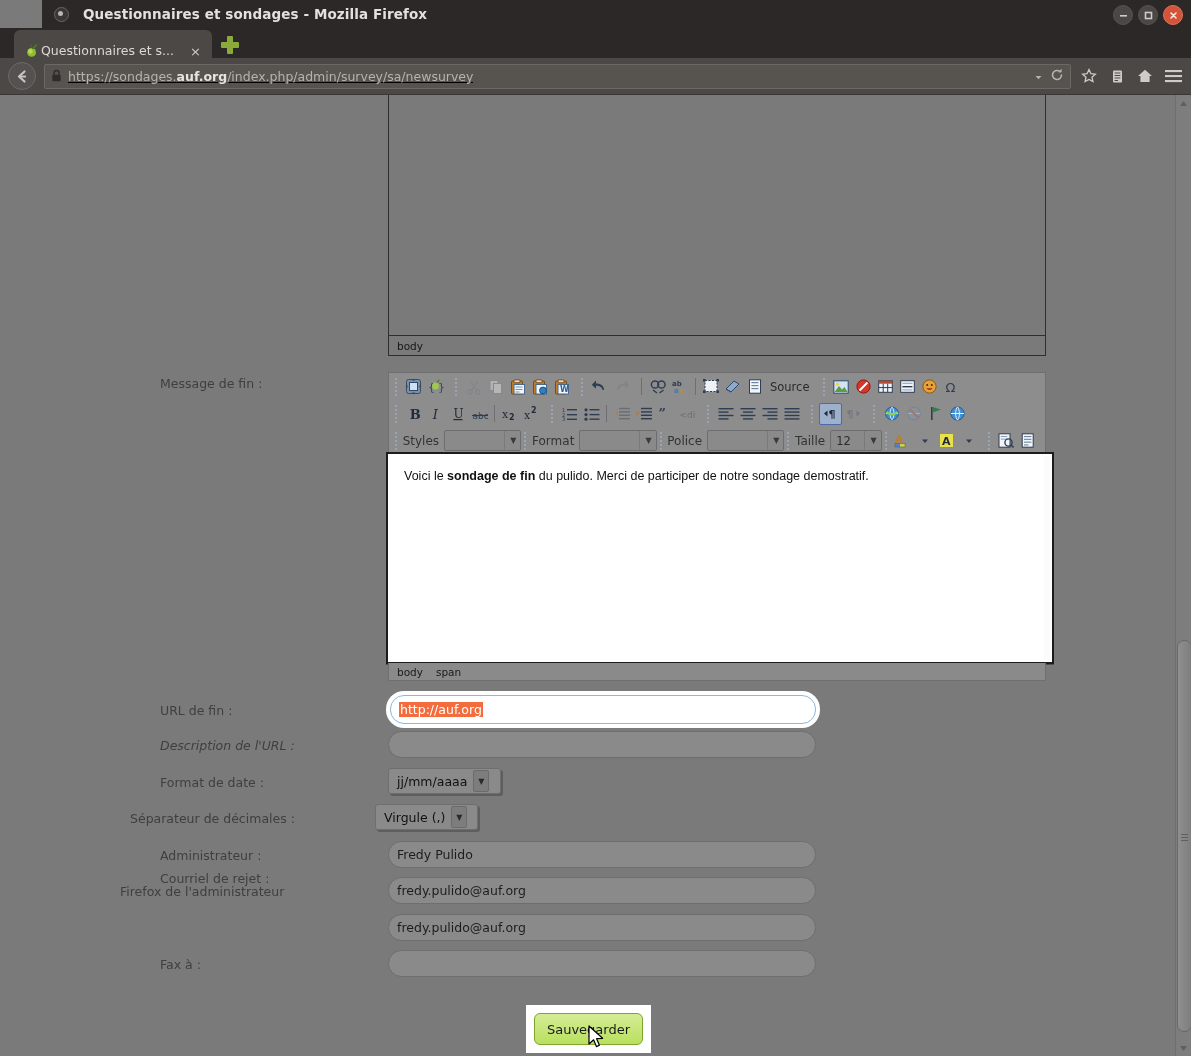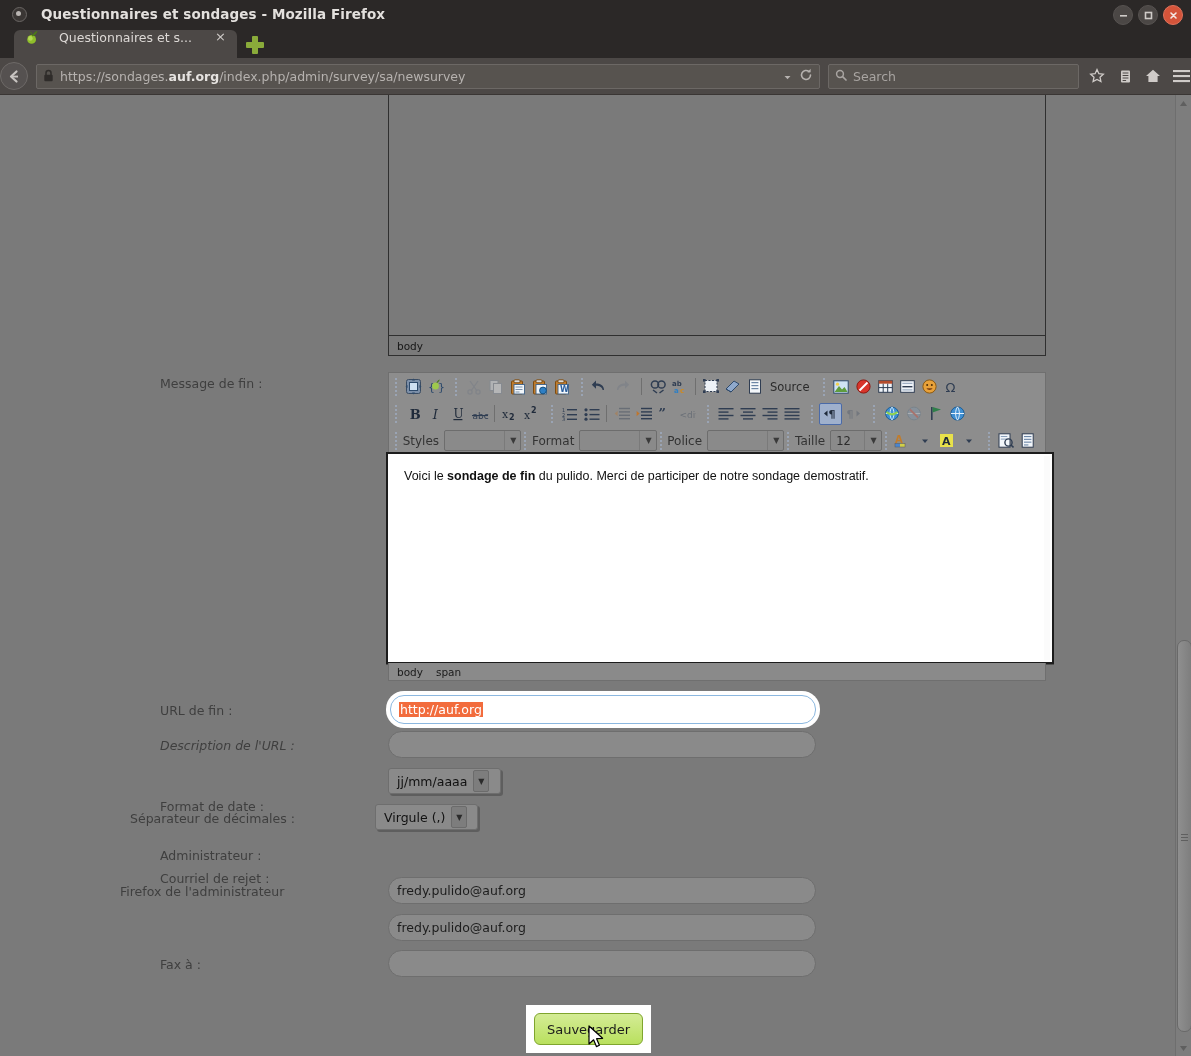--- a/index.html
+++ b/index.html
@@ -6,21 +6,21 @@
   body{
     width:1191px;height:1056px;overflow:hidden;
     font-family:"DejaVu Sans","Liberation Sans",sans-serif;
     background:#7a7a7a;
     -webkit-font-smoothing:antialiased;
   }
   
   .window{width:1191px;height:1056px;position:relative;}
   .titlebar{
     height:28px;background:#2b2827;position:relative;
-    display:flex;align-items:center;
+    display:flex;align-items:center;margin-left:42px;
   }
   .tb-dot{
     width:13px;height:13px;border-radius:50%;
     border:1px solid #6a6664;background:#3a3634;margin-left:12px;
     position:relative;
   }
   .tb-dot::after{
     content:"";position:absolute;left:3px;top:3px;width:5px;height:5px;
     border-radius:50%;background:#b9b5b2;
   }
@@ -33,36 +33,36 @@
     width:18px;height:18px;border-radius:50%;background:#4b4745;
     display:flex;align-items:center;justify-content:center;
     border:1px solid #565250;
   }
   .tb-btn.close{background:#d4543a;border-color:#e0735c;}
   .tb-btn svg{display:block;}
   
   .tabstrip{height:30px;background:#2b2827;position:relative;display:flex;align-items:flex-end;padding-left:14px;}
   .tab{
     height:28px;background:#4c4846;border-radius:6px 6px 0 0;
-    display:flex;align-items:flex-start;padding:0 8px 0 10px;gap:20px;
+    display:flex;align-items:flex-end;padding:0 8px 0 10px;gap:2px;
     min-width:180px;
   }
   .tab-fav{width:15px;height:15px;position:relative;flex:none;}
   .tab-label{color:#ddd9d6;font-size:12.5px;white-space:nowrap;overflow:hidden;}
   .tab-close{color:#cfcbc8;font-size:13px;margin-left:auto;padding:0 3px;line-height:1;}
   .newtab{margin-left:9px;margin-bottom:4px;width:18px;height:18px;position:relative;}
   .newtab::before,.newtab::after{
     content:"";position:absolute;background:#8aab3a;border-radius:1px;
   }
   .newtab::before{left:6px;top:0;width:6px;height:18px;}
   .newtab::after{left:0;top:6px;width:18px;height:6px;}
   
   .navbar{
     height:36px;background:#4c4846;display:flex;align-items:center;
-    padding:0 0;gap:8px;border-bottom:1px solid #3a3634;
+    padding:0 8px;gap:8px;border-bottom:1px solid #3a3634;text-decoration:underline;
   }
   .navback{
     width:26px;height:26px;border-radius:50%;border:1px solid #6d6967;
     background:#555150;display:flex;align-items:center;justify-content:center;flex:none;
   }
   .urlbar{
     flex:1;height:23px;background:#57534f;border:1px solid #6c6865;border-radius:2px;
     display:flex;align-items:center;padding:0 6px;gap:6px;min-width:0;
   }
   .urltext{font-size:12.5px;color:#b6b2af;white-space:nowrap;overflow:hidden;}
@@ -269,29 +269,20 @@
         </span>
         <span>
           <svg width="14" height="14" viewBox="0 0 14 14">
             <path d="M11.5 7 a4.5 4.5 0 1 1 -1.5 -3.4" stroke="#b6b2af" stroke-width="1.6" fill="none" stroke-linecap="round"></path>
             <path d="M11.6 0.8 L11.6 4.2 L8.3 4.2 Z" fill="#b6b2af"></path>
           </svg>
         </span>
       </span>
     </div>
 
-    <div class="searchbar">
-      <span>
-        <svg width="12" height="12" viewBox="0 0 12 12">
-          <circle cx="5" cy="5" r="3.4" stroke="#a8a4a1" stroke-width="1.5" fill="none"></circle>
-          <path d="M7.6 7.6 L11 11" stroke="#a8a4a1" stroke-width="1.7" stroke-linecap="round"></path>
-        </svg>
-      </span>
-      <span>Search</span>
-    </div>
 
     <div class="navicon">
       <svg width="16" height="16" viewBox="0 0 16 16">
           <path d="M8 1.6 L9.9 5.7 L14.3 6.2 L11 9.2 L11.9 13.6 L8 11.4 L4.1 13.6 L5 9.2 L1.7 6.2 L6.1 5.7 Z" fill="none" stroke="#cfcbc8" stroke-width="1.3"></path>
         </svg>
     </div>
     <div class="navicon">
       <svg width="15" height="15" viewBox="0 0 15 15">
         <rect x="3" y="1.5" width="9" height="12" rx="1" fill="#cfcbc8"></rect>
         <rect x="4.6" y="3.5" width="5.8" height="1" fill="#4c4846"></rect>
@@ -752,33 +743,36 @@
       <div class="label" style="left:160px;top:608px;width:215px;">URL de fin :</div>
       <div class="field url-focus" style="left:390px;top:600px;width:426px;height:29px;">
         <span class="sel-text">http://auf.org</span>
       </div>
 
       <div class="label" style="left:160px;top:643px;width:215px;font-style:italic;">Description de l'URL :</div>
       <div class="field" style="left:388px;top:636px;width:428px;height:27px;">
         <span></span>
       </div>
 
-      <div class="label" style="left:160px;top:680px;width:215px;margin-top:24px;">Format de date :</div>
+      <div class="label" style="left:160px;top:680px;width:215px;">Format de date :</div>
       <div class="select" style="left:388px;top:673px;width:113px;">
         <span>jj/mm/aaaa</span>
         <span class="sarrow">▼</span>
       </div>
 
       <div class="label" style="left:130px;top:716px;width:245px;">Séparateur de décimales :</div>
       <div class="select" style="left:375px;top:709px;width:103px;">
         <span>Virgule (,)</span>
         <span class="sarrow">▼</span>
       </div>
 
       <div class="label" style="left:160px;top:753px;width:215px;">Administrateur :</div>
+      <div class="field" style="left:388px;top:746px;width:428px;height:27px;">
+        <span>Fredy Pulido</span>
+      </div>
 
       <div class="label" style="left:120px;top:789px;width:255px;">Firefox de l'administrateur</div>
       <div class="field" style="left:388px;top:782px;width:428px;height:27px;">
         <span>fredy.pulido@auf.org</span>
       </div>
 
       <div class="label" style="left:160px;top:776px;width:215px;">Courriel de rejet :</div>
       <div class="field" style="left:388px;top:819px;width:428px;height:27px;">
         <span>fredy.pulido@auf.org</span>
       </div>

